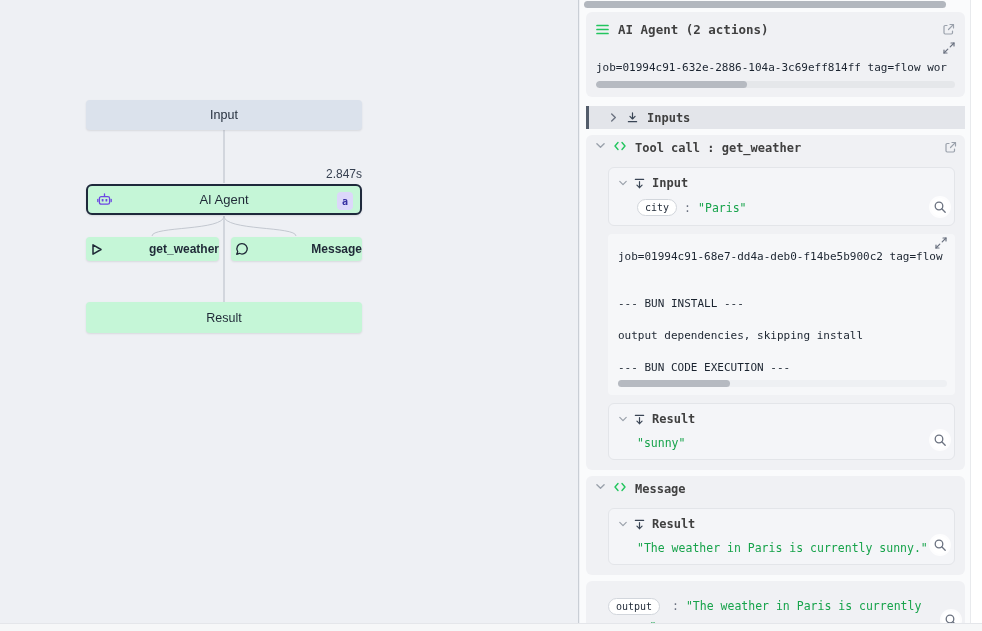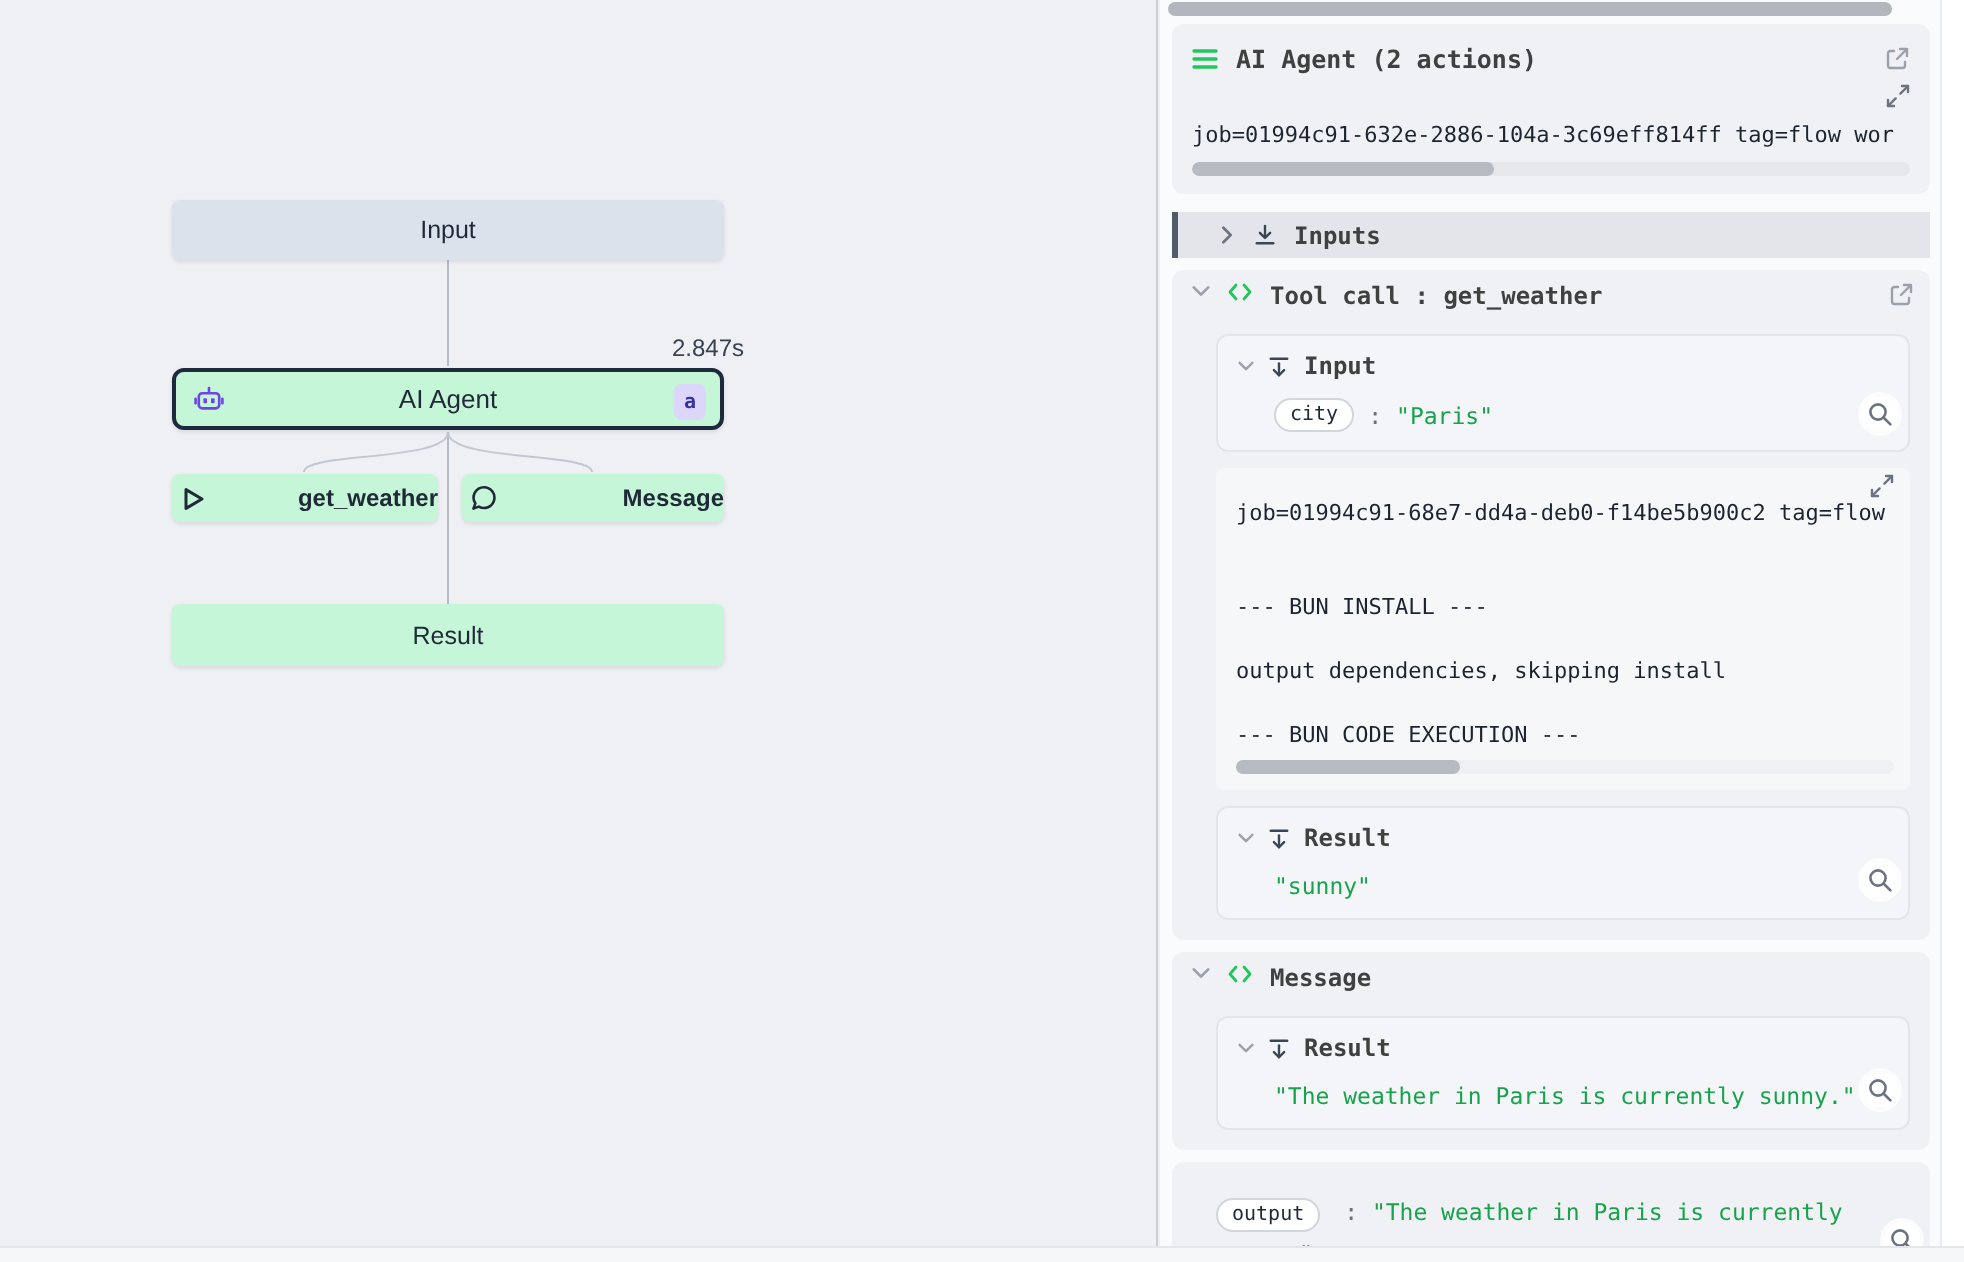--- a/index.html
+++ b/index.html
@@ -17,21 +17,21 @@
     box-shadow:0 1px 2px rgba(15,23,42,.10);
   }
   .node-input   { left:86px; top:100px; width:276px; height:30px; background:#dbe2ec; }
   .node-agent   { left:86px; top:184px; width:276px; height:31px; background:#c5f6d7;
                   border:2px solid #1e293b; border-radius:6px; font-size:13px; }
   .node-agent .robot { position:absolute; left:9px; top:7px; }
   .badge-a { position:absolute; right:7px; top:6px; width:16px; height:18px;
              background:#dcd7fa; border-radius:4px; color:#3730a3;
              font-family:"DejaVu Sans Mono", monospace; font-size:10px; font-weight:bold;
              display:flex; align-items:center; justify-content:center; }
-  .duration { position:absolute; left:272px; top:167px; width:100px; text-align:right;
+  .duration { position:absolute; left:262px; top:167px; width:100px; text-align:right;
               font-size:12px; color:#374151; }
   .node-small { top:237px; height:24px; background:#c5f6d7; justify-content:space-between;
                 padding-left:4px; font-weight:bold; font-size:12px; gap:8px; }
   .node-gw  { left:86px;  width:133px; }
   .node-msg { left:231px; width:131px; }
   .node-result { left:86px; top:302px; width:276px; height:31px; background:#c5f6d7; }
   
   .divider { position:absolute; left:578px; top:0; width:1px; height:631px; background:#c9ced5; }
   .panel { position:absolute; left:580px; top:0; width:390px; height:631px;
            background:#fafbfc; font-family:"DejaVu Sans Mono", monospace; color:#1b2430; }

